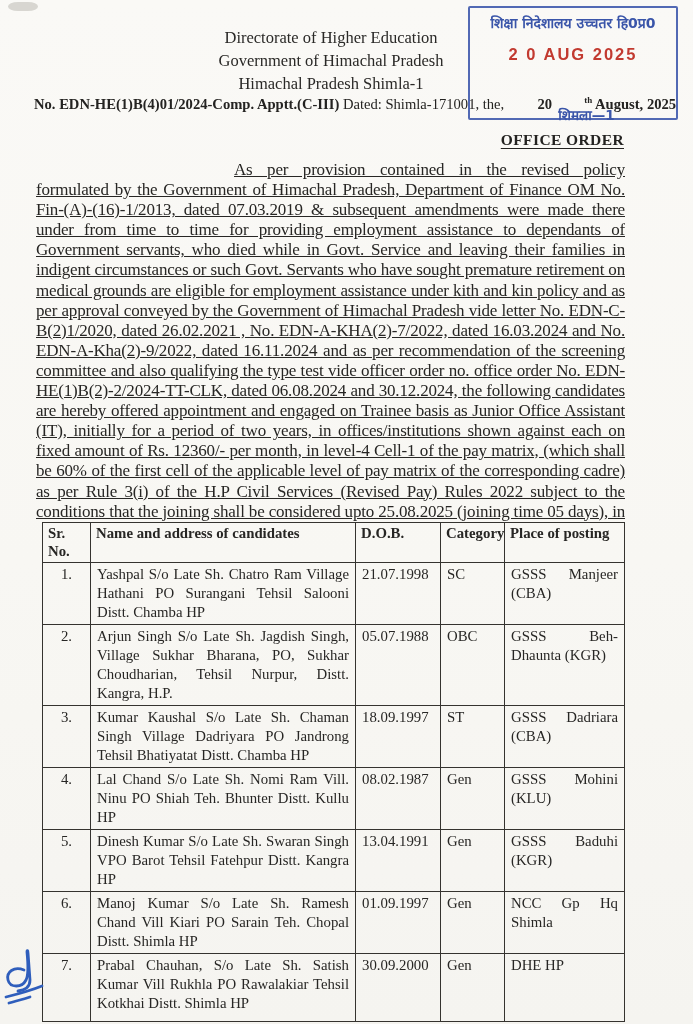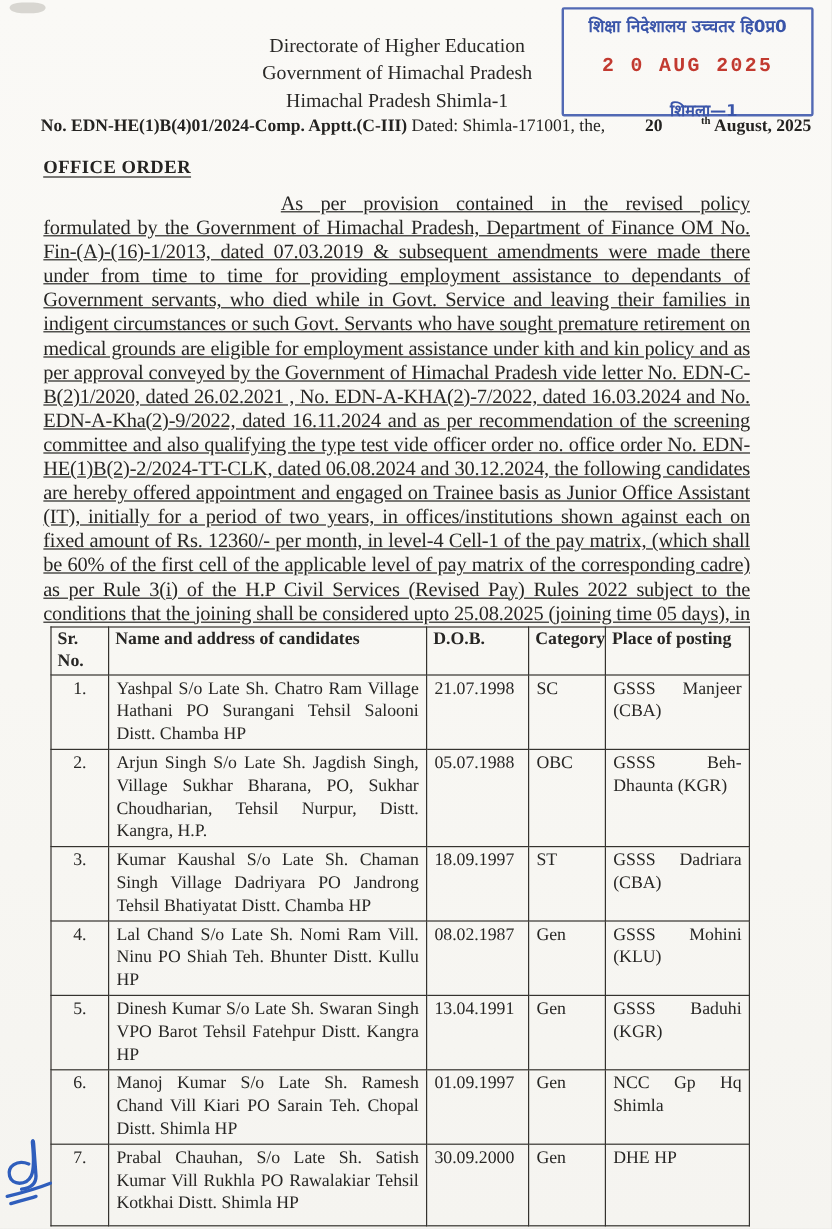--- a/index.html
+++ b/index.html
@@ -15,49 +15,49 @@
   }
   .scan-blob {
     position:absolute; top:2px; left:8px; width:30px; height:9px;
     background:#bcb9b2; opacity:.55; border-radius:40%/60%;
   }
   .letterhead {
     position:absolute; top:26px; left:0; width:662px;
     text-align:center; font-size:16.5px; line-height:23px; color:#2a2927;
   }
   .stamp {
-    position:absolute; top:6px; left:468px; width:210px; height:91px;
+    position:absolute; top:6px; left:468px; width:210px; height:114px;
     border:2.5px solid rgba(52,80,168,.85); border-radius:2px;
     z-index:5; text-align:center;
   }
   .stamp-org {
     margin-top:7px; padding:0 4px;
     color:#3a55a9; font-weight:bold; font-size:14px; line-height:17px;
     font-family:"DejaVu Sans","Liberation Sans",sans-serif;
   }
   .stamp-date {
     margin-top:13px;
     color:#c23a30; font-weight:bold; font-size:16.5px; letter-spacing:2px;
-    font-family:Liberation Mono, monospace;
+    font-family:Liberation Sans, sans-serif;
   }
   .stamp-place {
     position:absolute; bottom:-6px; left:0; width:100%;
     color:#3a55a9; font-weight:bold; font-size:13.5px;
     font-family:"DejaVu Sans","Liberation Sans",sans-serif;
     padding-left:27px;
   }
   .refline {
     position:absolute; top:95px; left:34px; width:640px;
     font-size:14.6px; white-space:nowrap; z-index:2;
   }
   .refline .b { font-weight:bold; }
   .refline .gap { display:inline-block; width:26px; }
   .refline sup { font-size:9px;padding-left:32px; }
   .doc-title {
-    position:absolute; top:131px; left:36px; width:588px; text-align:left;
+    position:absolute; top:131px; left:36px; width:588px; text-align:right;
   }
   .doc-title span {
     font-weight:bold; font-size:15.5px; letter-spacing:.4px;
     text-decoration:underline; text-underline-offset:3px;
   }
   .bodypar {
     position:absolute; top:160px; left:36px; width:589px; height:362px;
     font-size:17px; line-height:20.1px; letter-spacing:-0.18px;
     text-align:justify; text-indent:198px; overflow:hidden; color:#272624;text-decoration:underline;
   }

